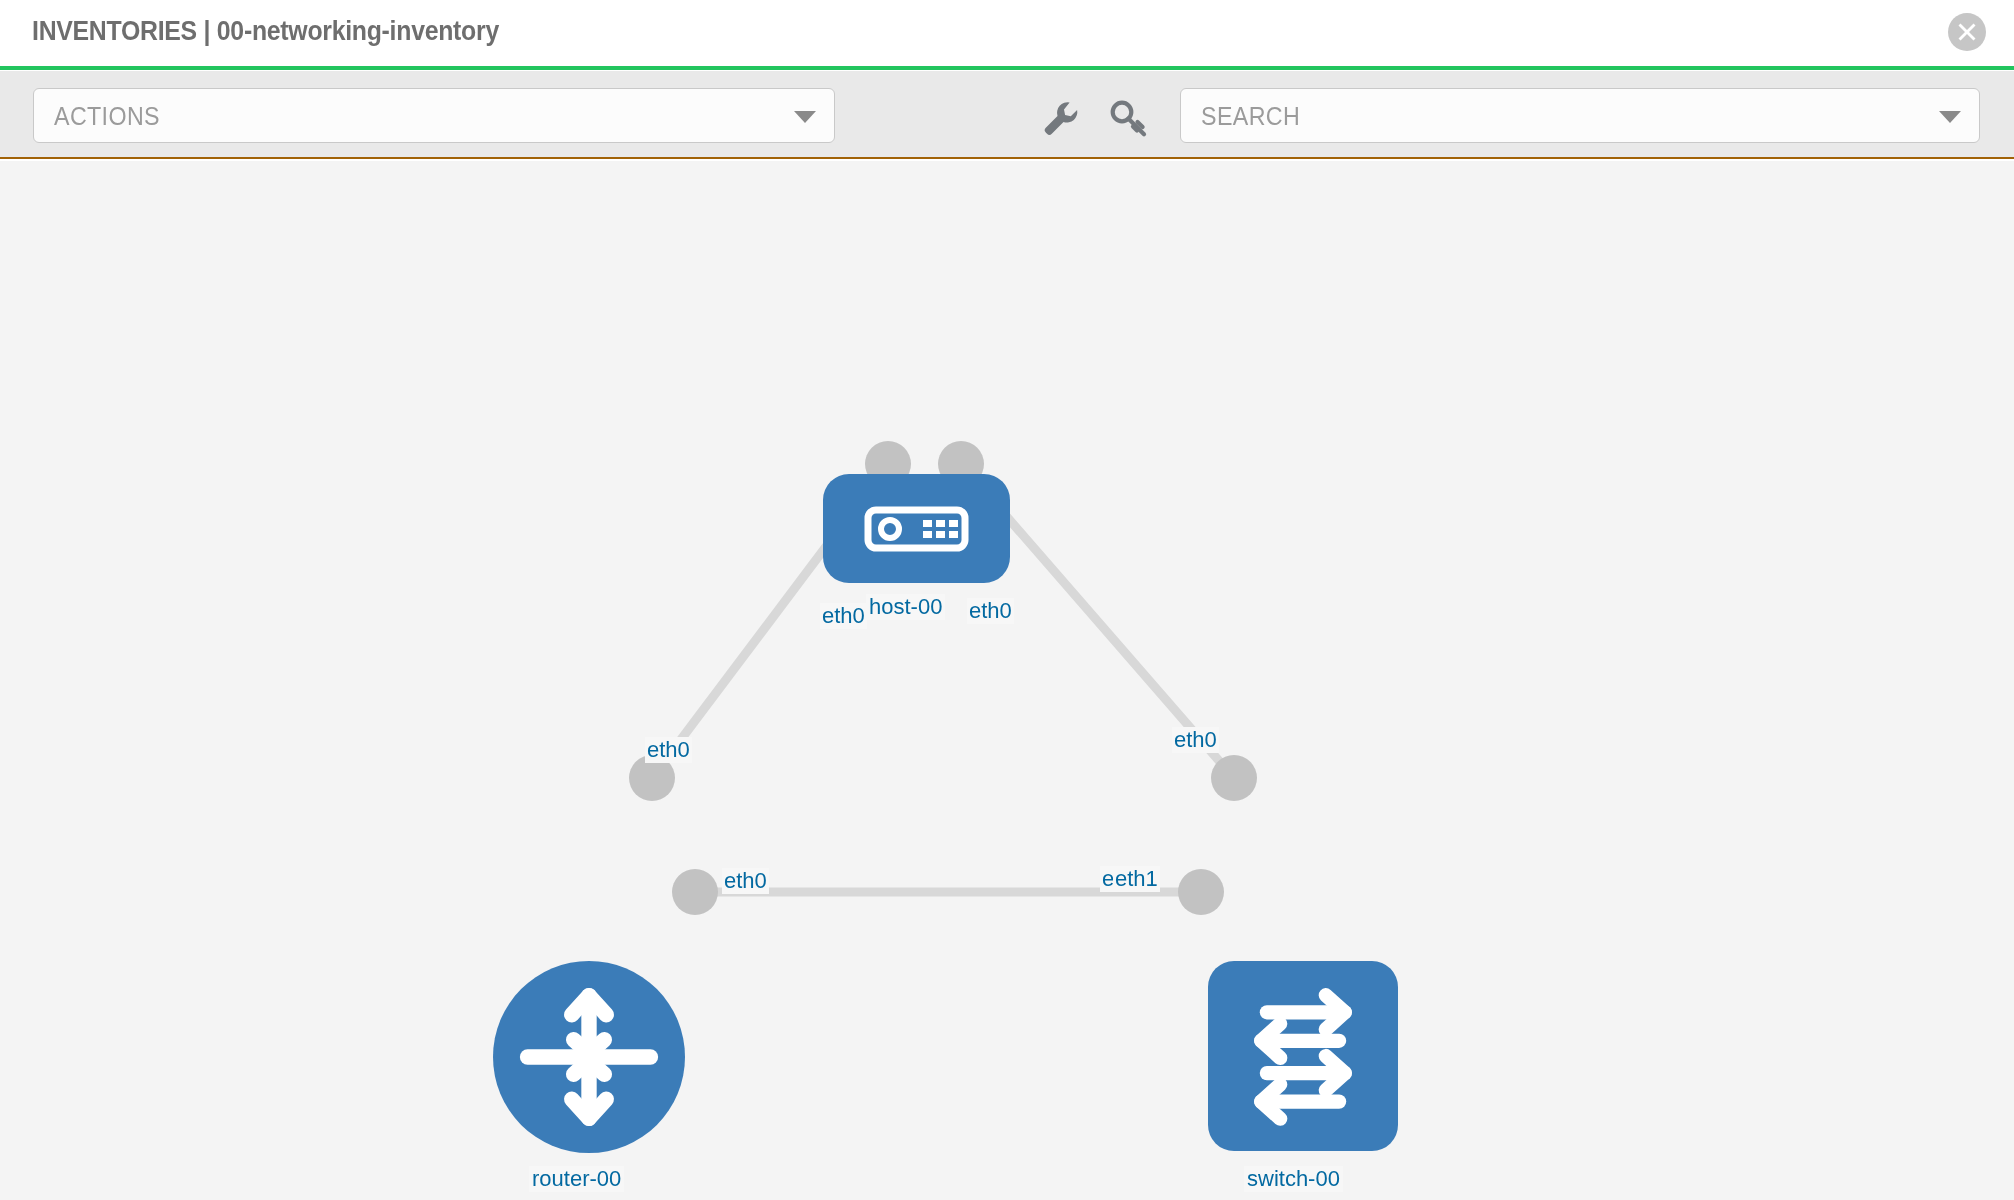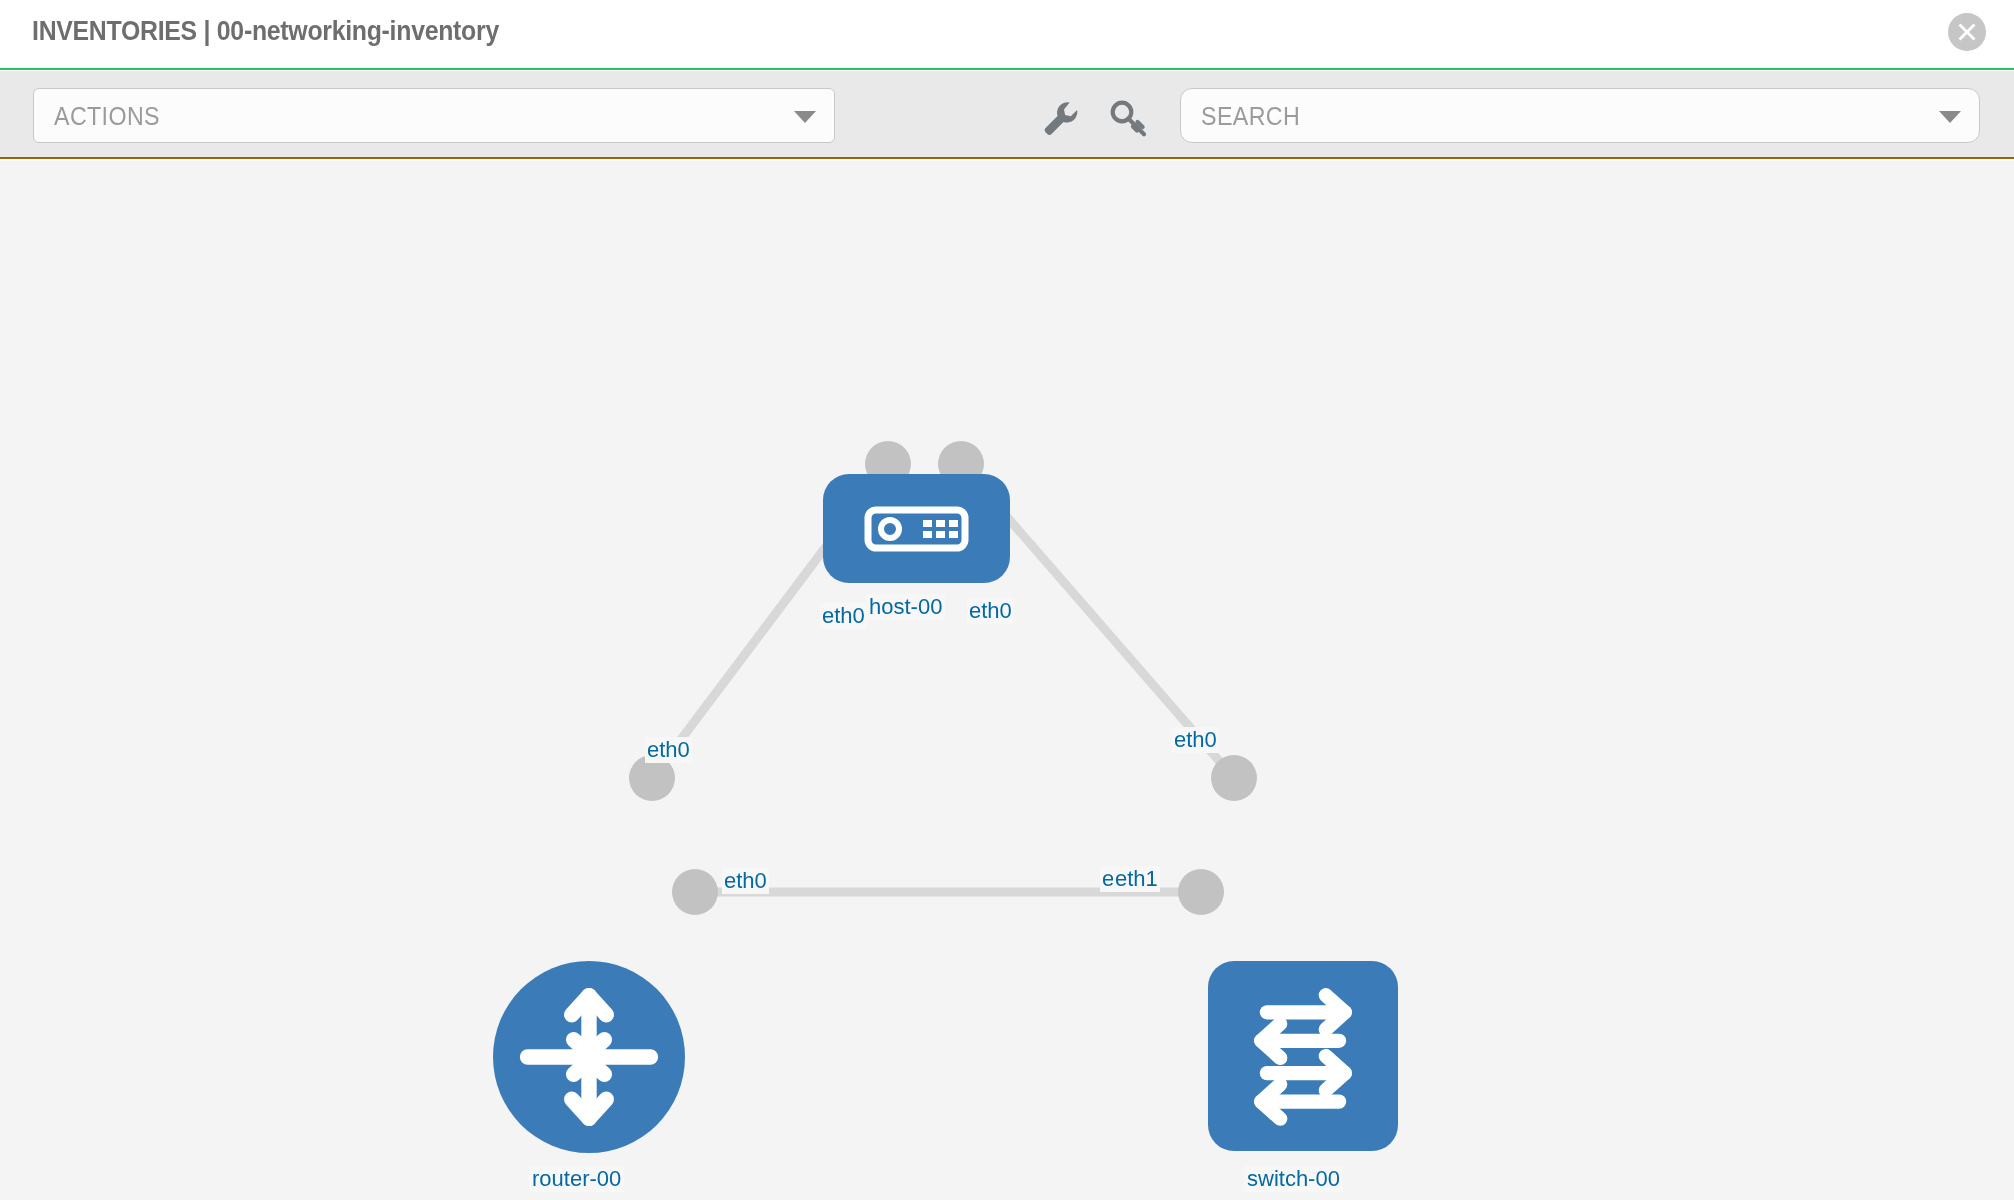--- a/index.html
+++ b/index.html
@@ -8,21 +8,21 @@
     font-family: "Liberation Sans", sans-serif;
     background: #ffffff;
     overflow: hidden;
   }
   #app { position: relative; width: 2014px; height: 1200px; }
 
   
   .titlebar {
     position: absolute; left: 0; top: 0; width: 2014px; height: 70px;
     background: #ffffff;
-    border-bottom: 2px solid #22c55e;
+    border-bottom: 4px solid #22c55e;
   }
   .title-text {
     position: absolute; left: 32px; top: 16px;
     font-size: 27px; font-weight: bold; color: #6e6e6e;
     letter-spacing: -0.3px;
     font-family: "Liberation Sans Narrow", "Liberation Sans", sans-serif;
     transform: scaleX(0.92); transform-origin: left center;
     white-space: nowrap;
   }
   .close-btn {
@@ -64,21 +64,21 @@
     width: 48px; height: 48px; cursor: pointer;
   }
   .tool-icon.wrench { left: 1036px; }
   .tool-icon.key    { left: 1104px; }
 
   .search-box {
     position: absolute; left: 1180px; top: 17px;
     width: 800px; height: 55px;
     background: #fcfcfc;
     border: 1px solid #c9c9c9;
-    border-radius: 12px;
+    border-radius: 6px;
     cursor: text;
   }
   .search-label {
     position: absolute; left: 20px; top: 13px;
     font-size: 25px; color: #9b9b9b; letter-spacing: 0.4px;
     font-family: "Liberation Sans Narrow", "Liberation Sans", sans-serif;
     transform: scaleX(0.93); transform-origin: left center;
   }
 
   

